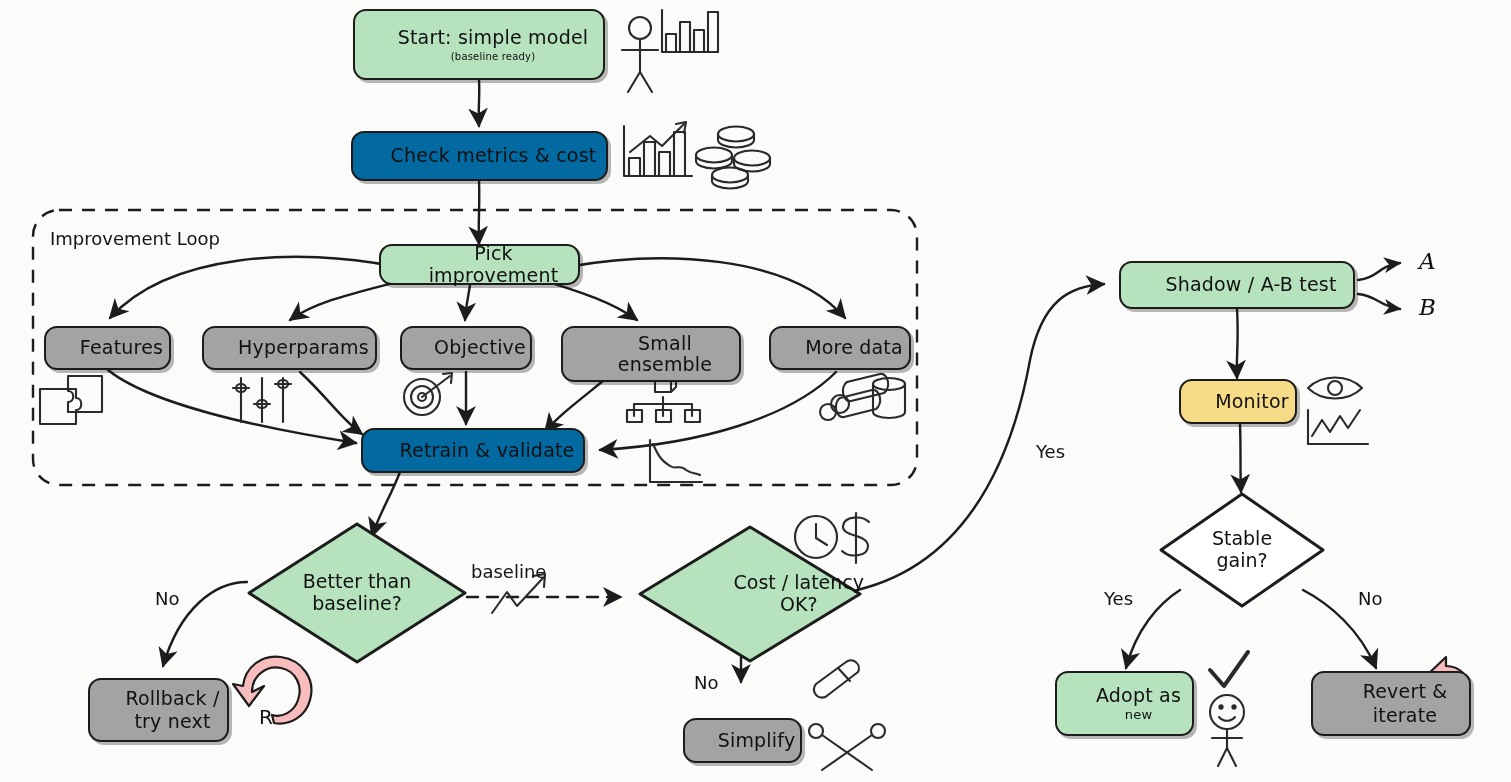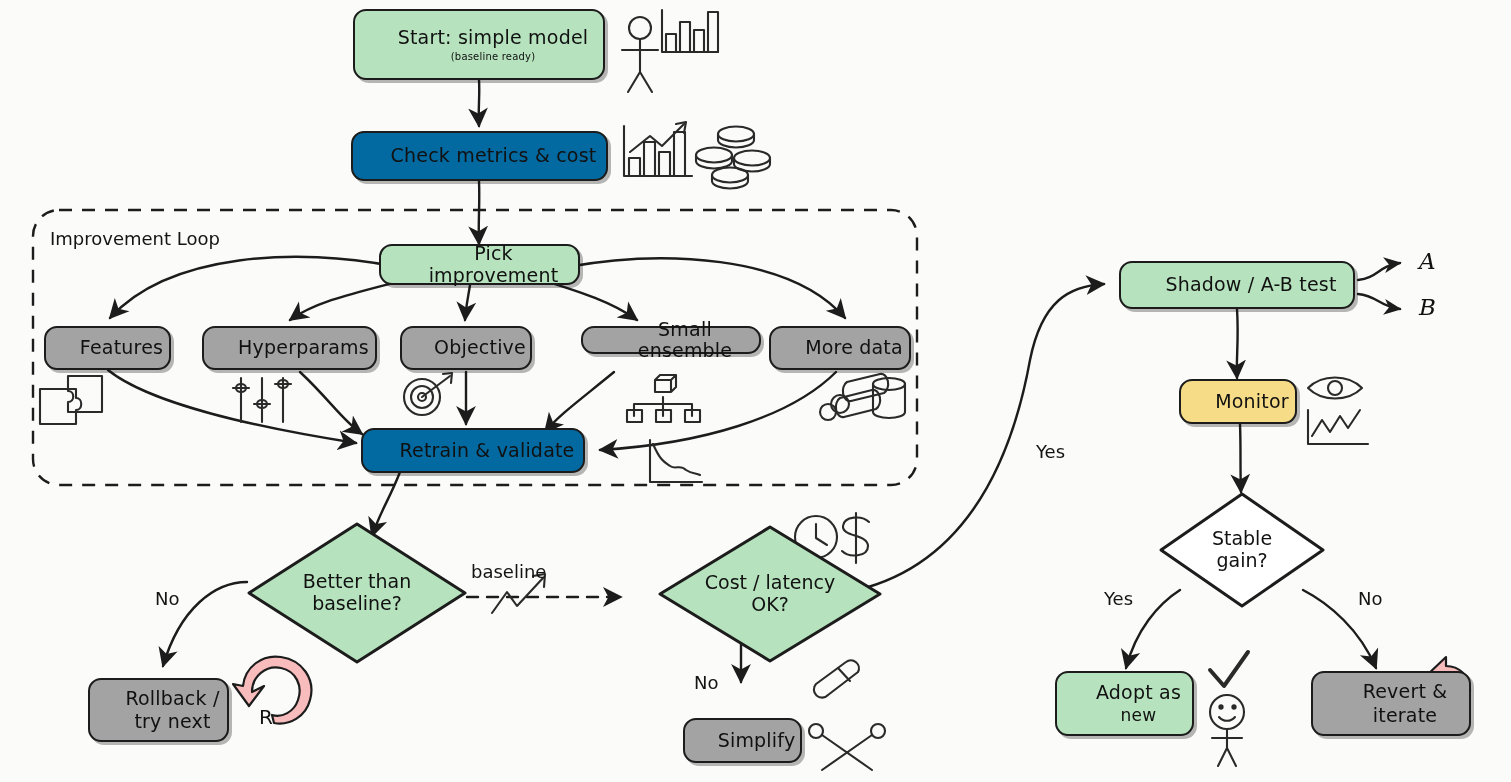--- a/index.html
+++ b/index.html
@@ -266,21 +266,21 @@
 
   <div class="node n-pink" style="left:44px;top:326px;width:127px;height:44px;">
     <span class="lbl">Features</span>
   </div>
   <div class="node n-pink" style="left:202px;top:326px;width:175px;height:44px;">
     <span class="lbl">Hyperparams</span>
   </div>
   <div class="node n-pink" style="left:400px;top:326px;width:132px;height:44px;">
     <span class="lbl">Objective</span>
   </div>
-  <div class="node n-pink" style="left:561px;top:326px;width:180px;height:28px;margin-left:20px;">
+  <div class="node n-pink" style="left:561px;top:326px;width:180px;height:56px;">
     <span class="lbl">Small ensemble</span>
   </div>
   <div class="node n-pink" style="left:769px;top:326px;width:142px;height:44px;">
     <span class="lbl">More data</span>
   </div>
 
   <div class="node n-blue" style="left:361px;top:428px;width:224px;height:45px;">
     <span class="lbl">Retrain &amp; validate</span>
   </div>
 
@@ -299,42 +299,42 @@
     <span class="lbl">Shadow / A-B test</span>
   </div>
 
   <div class="node n-yellow" style="left:1179px;top:379px;width:118px;height:45px;">
     <span class="lbl">Monitor</span>
   </div>
 
   <div class="node n-green" style="left:1055px;top:671px;width:139px;height:65px;">
     <div class="lbl">
       <span>Adopt as</span>
-      <span class="sub" style="font-size:17px;">new</span>
+      <span class="sub" style="font-size:13px;">new</span>
     </div>
   </div>
 
   <div class="node n-pink" style="left:1311px;top:671px;width:160px;height:65px;">
     <div class="lbl">
       <span>Revert &amp;</span>
       <span class="sub" style="font-size:19px;">iterate</span>
     </div>
   </div>
 
   <div class="diamond" style="left:245px;top:520px;width:224px;height:146px;">
     <svg class="dshape" viewBox="0 0 224 146" preserveAspectRatio="none">
       <path d="M112 4 L220 73 L112 142 L4 73 Z" fill="#b6e3bd" stroke="#1c1c1c" stroke-width="3" stroke-linejoin="round"></path>
     </svg>
     <div class="dtext">
       <div>Better than</div>
       <div>baseline?</div>
     </div>
   </div>
 
-  <div class="diamond" style="left:656px;top:523px;width:228px;height:142px;">
+  <div class="diamond" style="left:636px;top:523px;width:228px;height:142px;justify-content:flex-end;">
     <svg class="dshape" viewBox="0 0 228 142" preserveAspectRatio="none">
       <path d="M114 4 L224 71 L114 138 L4 71 Z" fill="#b6e3bd" stroke="#1c1c1c" stroke-width="3" stroke-linejoin="round"></path>
     </svg>
     <div class="dtext">
       <div>Cost / latency</div>
       <div>OK?</div>
     </div>
   </div>
 
   <div class="diamond" style="left:1157px;top:490px;width:170px;height:120px;">

